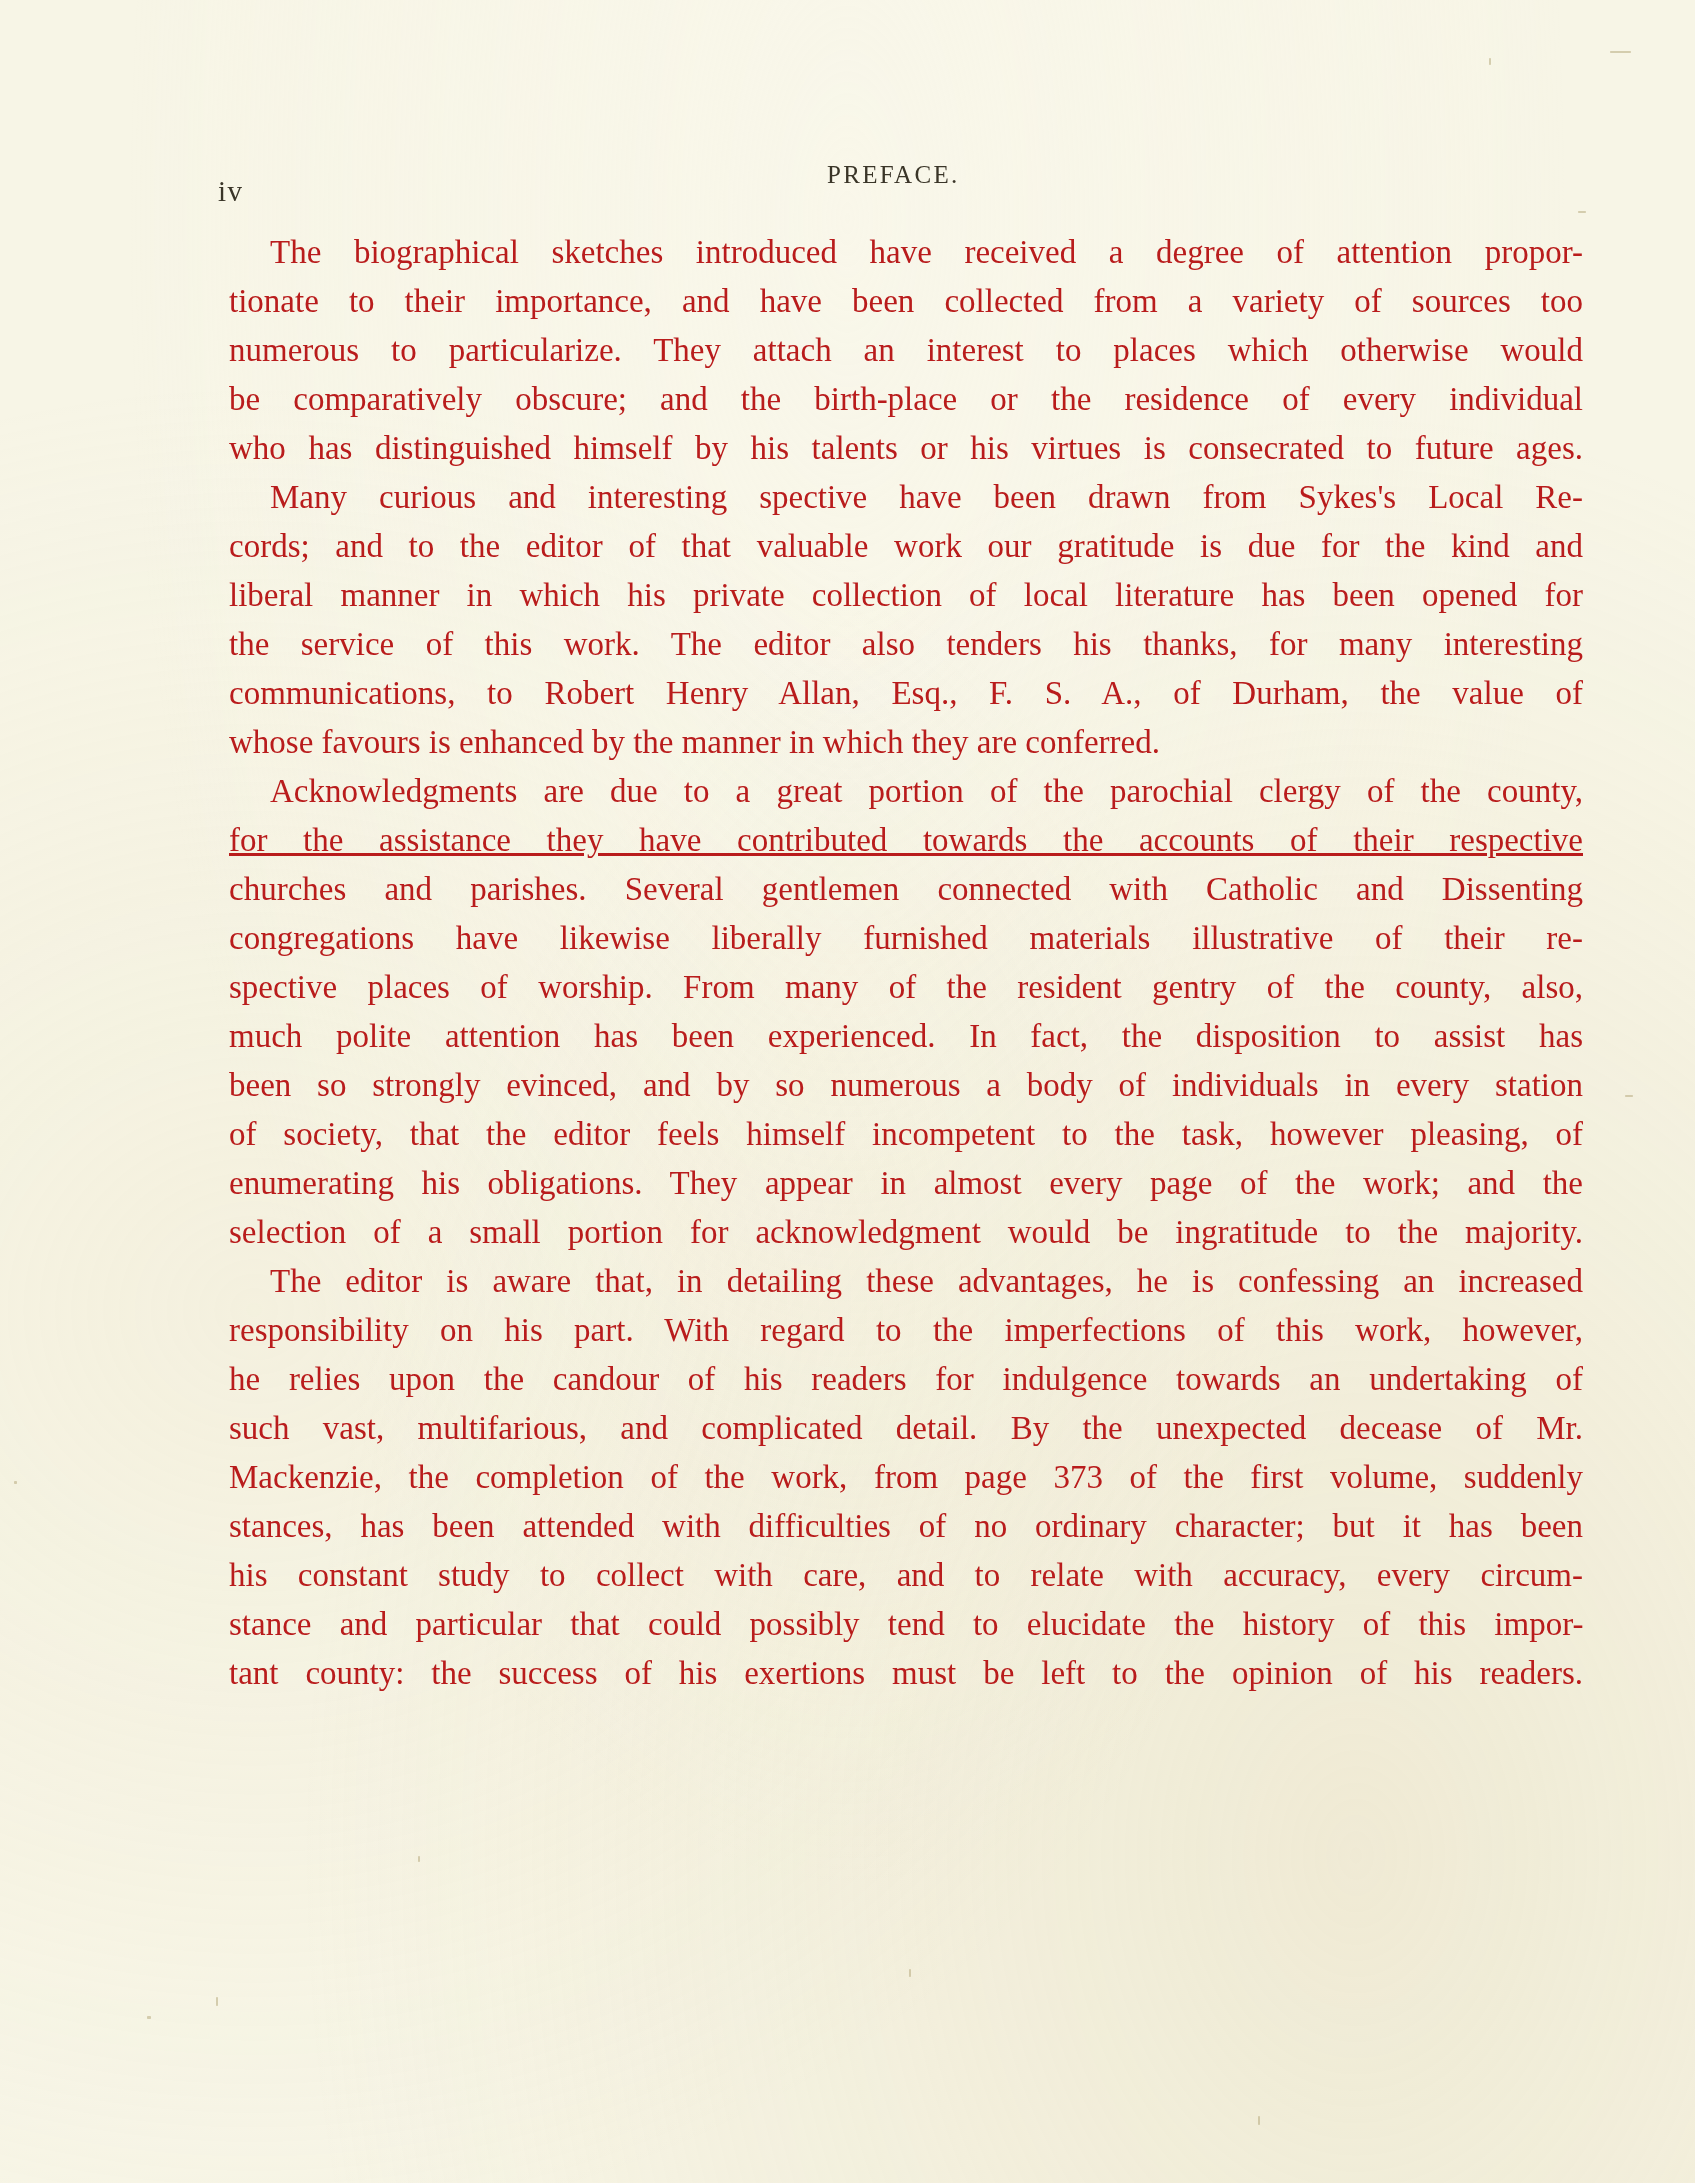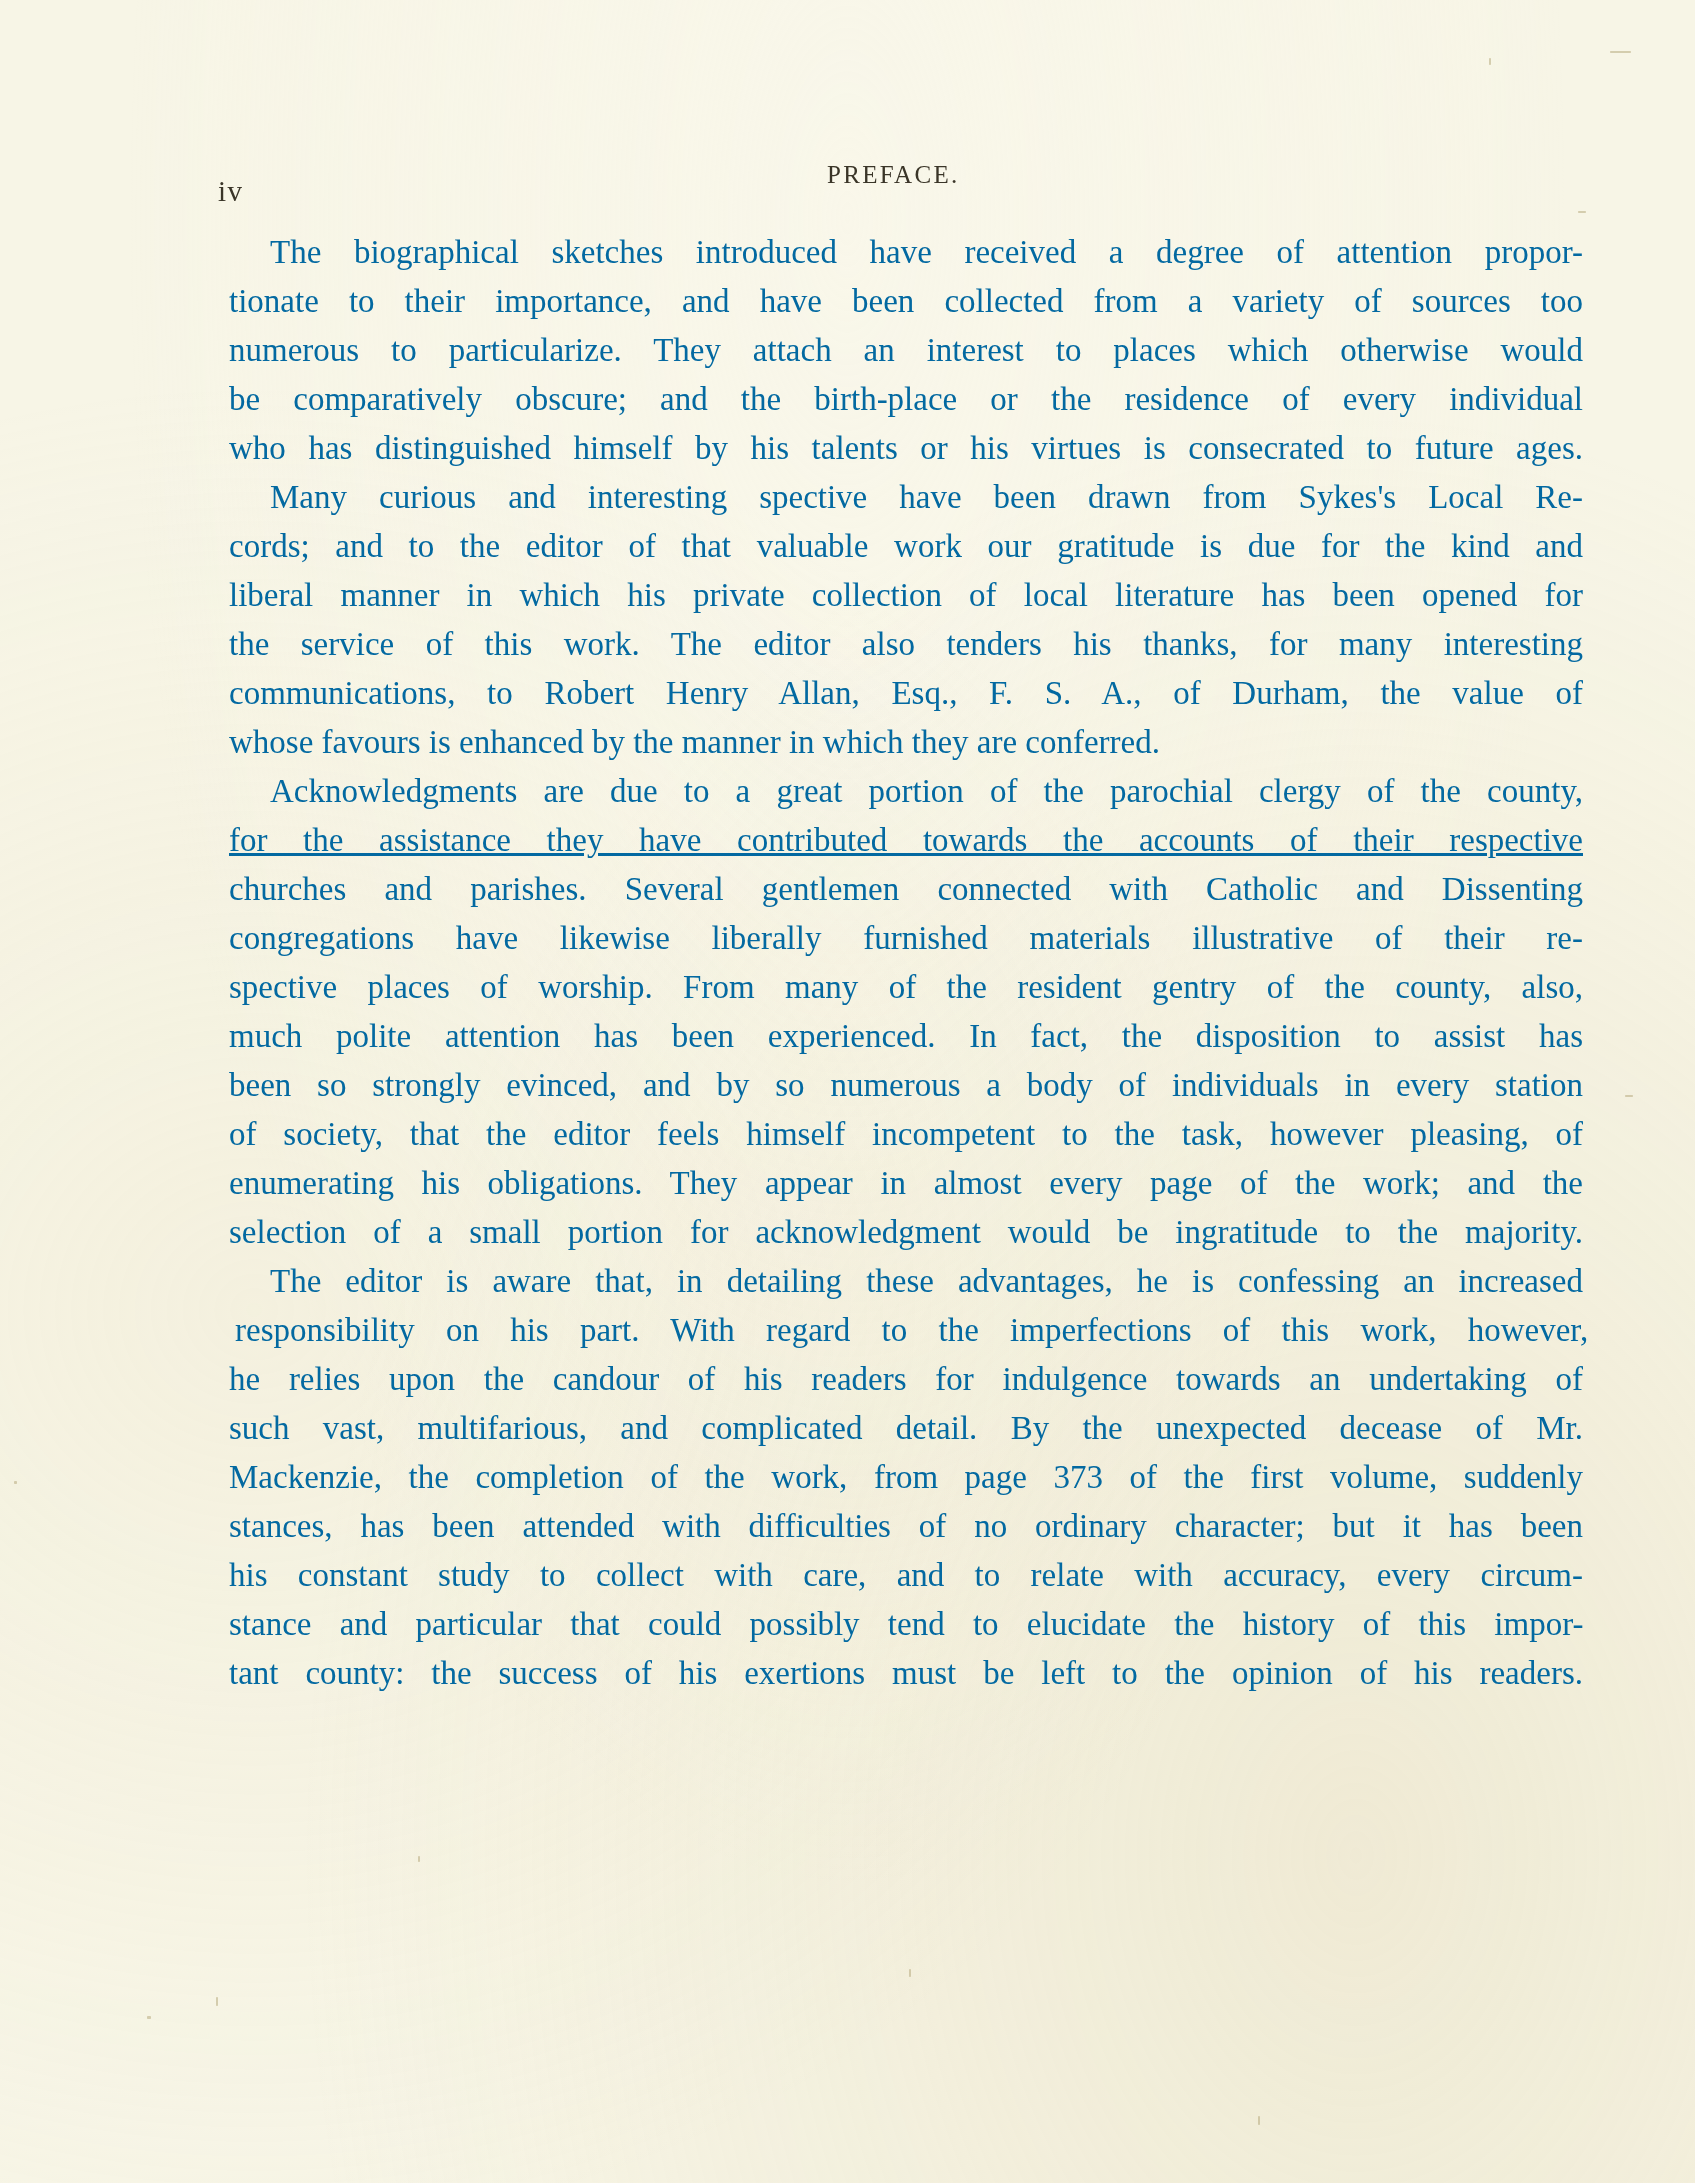--- a/index.html
+++ b/index.html
@@ -56,21 +56,21 @@
       top: 228px;
       width: 1354px;
     }
     .para {
       margin: 0;
       padding: 0;
       font-size: 33px;
       line-height: 49px;
       text-align: justify;
       text-align-last: justify;
-      color: #0369a1;
+      color: #b91c1c;
     }
     .para .line {
       display: block;
       text-align: justify;
       text-align-last: justify;
       white-space: nowrap;
       overflow: visible;
     }
     .para .line.first {
       text-indent: 41px;
@@ -122,21 +122,21 @@
       <span class="line" style="display: block; white-space: nowrap; word-spacing: 22px;">spective places of worship.  From many of the resident gentry of the county, also,</span>
       <span class="line" style="display: block; white-space: nowrap; word-spacing: 25px;">much polite attention has been experienced.  In fact, the disposition to assist has</span>
       <span class="line" style="display: block; white-space: nowrap; word-spacing: 17.4px;">been so strongly evinced, and by so numerous a body of individuals in every station</span>
       <span class="line" style="display: block; white-space: nowrap; word-spacing: 18.3px;">of society, that the editor feels himself incompetent to the task, however pleasing, of</span>
       <span class="line" style="display: block; white-space: nowrap; word-spacing: 19px;">enumerating his obligations.  They appear in almost every page of the work; and the</span>
       <span class="line" style="display: block; white-space: nowrap; word-spacing: 18.4px;">selection of a small portion for acknowledgment would be ingratitude to the majority.</span>
     </p>
 
     <p class="para">
       <span class="line first" style="display: block; white-space: nowrap; word-spacing: 12.4px;">The editor is aware that, in detailing these advantages, he is confessing an increased</span>
-      <span class="line" style="display: block; white-space: nowrap; word-spacing: 23px; margin-left: 6px;">responsibility on his part.  With regard to the imperfections of this work, however,</span>
+      <span class="line" style="display: block; white-space: nowrap; word-spacing: 23px;">responsibility on his part.  With regard to the imperfections of this work, however,</span>
       <span class="line" style="display: block; white-space: nowrap; word-spacing: 20px;">he relies upon the candour of his readers for indulgence towards an undertaking of</span>
       <span class="line" style="display: block; white-space: nowrap; word-spacing: 25px;">such vast, multifarious, and complicated detail.  By the unexpected decease of Mr.</span>
       <span class="line" style="display: block; white-space: nowrap; word-spacing: 18px;">Mackenzie, the completion of the work, from page 373 of the first volume, suddenly</span>
       <span class="line" style="display: block; white-space: nowrap; word-spacing: 19.4px;">stances, has been attended with difficulties of no ordinary character; but it has been</span>
       <span class="line" style="display: block; white-space: nowrap; word-spacing: 22px;">his constant study to collect with care, and to relate with accuracy, every circum-</span>
       <span class="line" style="display: block; white-space: nowrap; word-spacing: 20px;">stance and particular that could possibly tend to elucidate the history of this impor-</span>
       <span class="line" style="display: block; white-space: nowrap; word-spacing: 18.5px;">tant county: the success of his exertions must be left to the opinion of his readers.</span>
     </p>
 
   </div>

